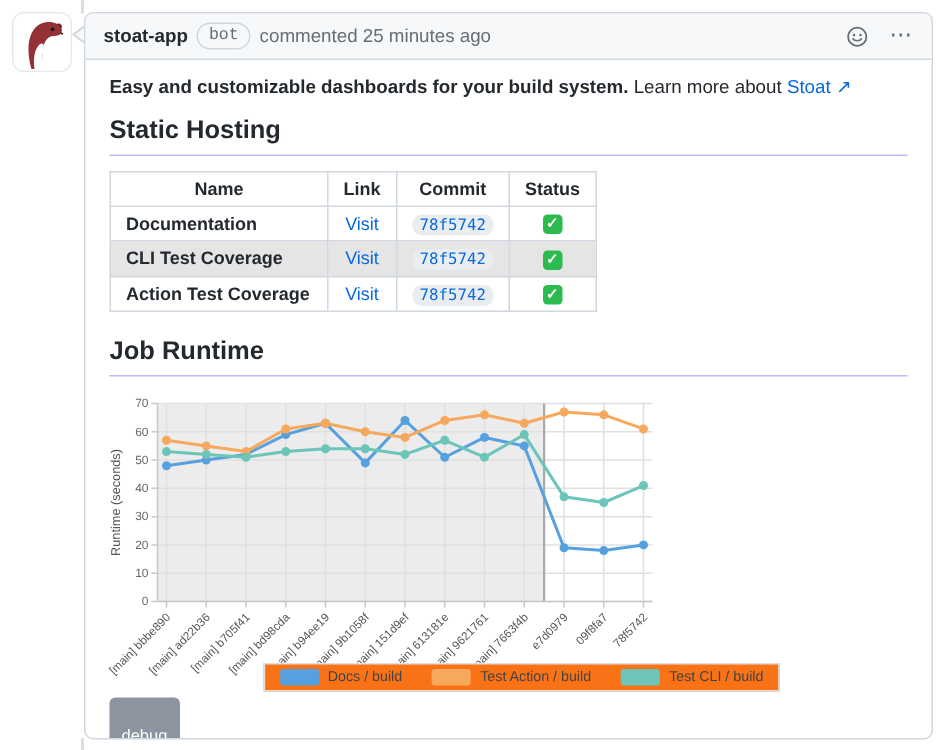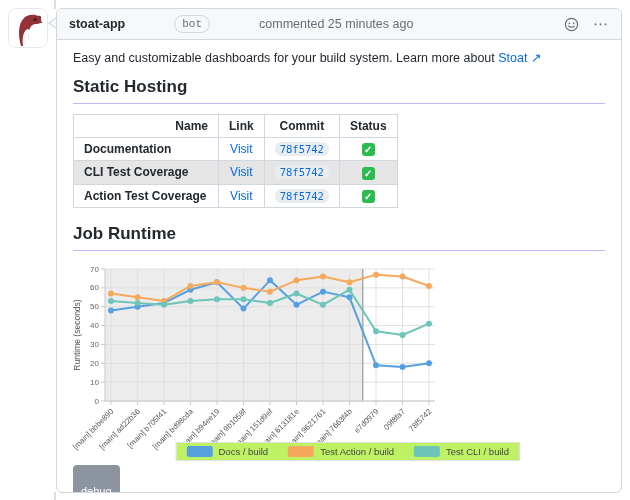--- a/index.html
+++ b/index.html
@@ -10,51 +10,51 @@
   .timeline-bottom { top: 492px; height: 8px; }
   .avatar { position: absolute; left: 8px; top: 8px; width: 40px; height: 40px;
     border-radius: 8px; border: 1px solid #e6e8eb; background: #fff; overflow: hidden; }
   .comment { position: absolute; left: 56px; top: 8px; width: 566px; height: 485px;
     border: 1px solid #d0d7de; border-radius: 6px; background: #fff; overflow: hidden; }
   .caret-outer, .caret-inner { position: absolute; width: 0; height: 0;
     border-style: solid; border-color: transparent; }
   .caret-outer { left: 48px; top: 17px; border-width: 6px 8px 6px 0; border-right-color: #d0d7de; }
   .caret-inner { left: 49.6px; top: 17px; border-width: 6px 8px 6px 0; border-right-color: #f6f8fa; }
   .comment-header { display: flex; align-items: center; background: #f6f8fa;
-    border-bottom: 1px solid #d0d7de; padding: 6px 12px; height: 31px; font-size: 12.5px; gap: 43px; }
+    border-bottom: 1px solid #d0d7de; padding: 6px 12px; height: 31px; font-size: 12.5px; }
   .author { font-weight: 700; color: #24292f; text-decoration: none; }
   .bot-badge { margin-left: 6px; border: 1px solid #d0d7de; border-radius: 2em;
     padding: 0 7px; font-size: 11px; line-height: 16px; color: #656d76; font-family: Liberation Mono, monospace; }
   .meta { margin-left: 6px; color: #656d76; }
   .meta a { color: #656d76; text-decoration: none; }
   .header-actions { margin-left: auto; display: flex; align-items: center; gap: 14px; color: #656d76; }
   .kebab { font-size: 15px; letter-spacing: 1px; color: #656d76; cursor: pointer; line-height: 10px; }
   .comment-body { padding: 10px 16px 8px 16px; }
   .intro { font-size: 12.5px; margin-bottom: 12px; }
-  .intro strong { font-weight: 400; }
+  .intro strong { font-weight: 700; }
   .intro a { color: #0969da; text-decoration: none; }
   h2.md { font-size: 17px; font-weight: 700; padding-bottom: 6px;
     border-bottom: 1px solid #c4b5fd; margin-bottom: 10px; }
   h2.second { margin-top: 2px; }
   table.hosting { border-collapse: collapse; font-size: 12px; margin-bottom: 16px; }
   table.hosting th, table.hosting td { border: 1px solid #d0d7de; padding: 4px 10px; }
-  table.hosting th { font-weight: 700; text-align: right; }
+  table.hosting th { font-weight: 700; text-align: center; }
   table.hosting th.c, table.hosting td.c { text-align: center; }
   table.hosting tbody tr:nth-child(2n) { background: #e5e5e5; }
   td.name { font-weight: 600; min-width: 145px; }
   a.visit { color: #0969da; text-decoration: none; }
   a.chip { font-family: "DejaVu Sans Mono", monospace; font-size: 10.5px; color: #0969da;
     background: #eaedf0; border-radius: 6px; padding: 1px 5px; text-decoration: none; }
   .check { display: inline-block; width: 13px; height: 13px; border-radius: 3px;
     background: #2cbb4e; color: #fff; font-size: 10px; font-weight: 700;
     line-height: 13px; text-align: center; vertical-align: middle; }
   .chart-wrap { position: relative; height: 200px; margin-left: -4px; }
   .legend { position: absolute; left: 52%; bottom: 0; transform: translateX(-50%);
     display: inline-flex; align-items: center; gap: 20px; border: 1px solid #e0e0e0;
-    background: #bef264; padding: 3px 10px; font-size: 9.5px; color: #444; white-space: nowrap; }
+    background: #f97316; padding: 3px 10px; font-size: 9.5px; color: #444; white-space: nowrap; }
   .legend-item { display: inline-flex; align-items: center; gap: 6px; }
   .swatch { display: inline-block; width: 26px; height: 11px; border-radius: 2px; }
   .debug-btn { display: inline-block; margin-top: 4px; background: #8c959f; color: #fff;
     border: none; border-radius: 4px; font-size: 11px; padding: 20px 8px;
     font-family: "Liberation Sans", sans-serif; cursor: pointer; }
 </style>
 </head>
 <body>
 
 <div class="timeline-seg timeline-top"></div>

